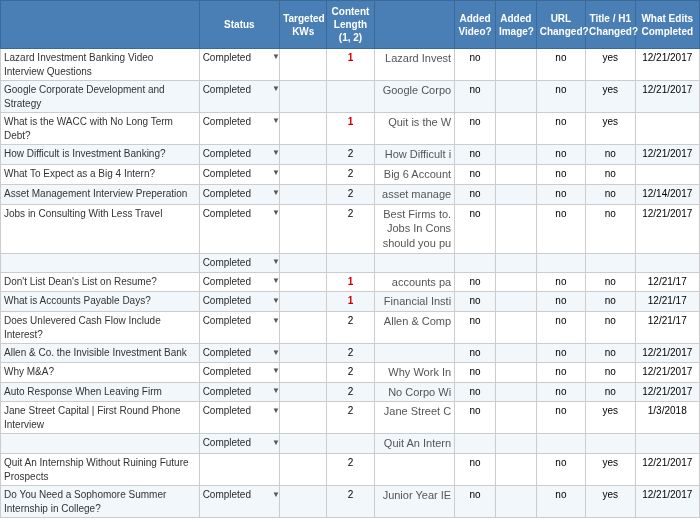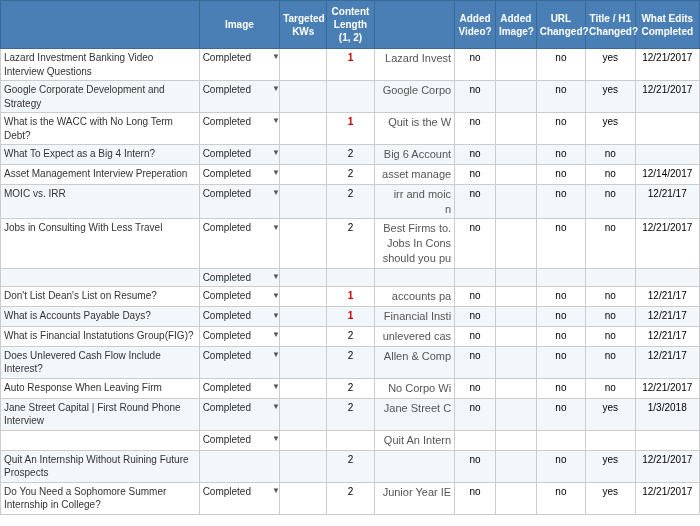--- a/index.html
+++ b/index.html
@@ -108,21 +108,21 @@
       <col class="col-w-content">
       <col class="col-w-video">
       <col class="col-w-image">
       <col class="col-w-url">
       <col class="col-w-titlech">
       <col class="col-w-date">
     </colgroup>
     <thead>
       <tr>
         <th class="col-title"></th>
-        <th>Image</th>
+        <th>Status</th>
         <th>Targeted KWs</th>
         <th>Content Length (1, 2)</th>
         <th></th>
         <th>Added Video?</th>
         <th>Added Image?</th>
         <th>URL Changed?</th>
         <th>Title / H1 Changed?</th>
         <th>What Edits Completed</th>
       </tr>
     </thead>
@@ -172,20 +172,37 @@
           <td class="col-kws col-w-kws"></td>
           <td class="col-length col-w-length highlight">1</td>
           <td class="col-content col-w-content">Quit is the W</td>
           <td class="col-video col-w-video">no</td>
           <td class="col-image col-w-image"></td>
           <td class="col-url col-w-url">no</td>
           <td class="col-title-changed col-w-titlech">yes</td>
           <td class="col-date col-w-date"></td>
         </tr>
         <tr>
+          <td class="col-title col-w-title">How Difficult is Investment Banking?</td>
+          <td class="col-status col-w-status">
+            <div class="status-cell">
+              <span class="status-text">Completed</span>
+              <span class="dropdown-arrow">▼</span>
+            </div>
+          </td>
+          <td class="col-kws col-w-kws"></td>
+          <td class="col-length col-w-length">2</td>
+          <td class="col-content col-w-content">How Difficult i</td>
+          <td class="col-video col-w-video">no</td>
+          <td class="col-image col-w-image"></td>
+          <td class="col-url col-w-url">no</td>
+          <td class="col-title-changed col-w-titlech">no</td>
+          <td class="col-date col-w-date">12/21/2017</td>
+        </tr>
+        <tr>
           <td class="col-title col-w-title">What To Expect as a Big 4 Intern?</td>
           <td class="col-status col-w-status">
             <div class="status-cell">
               <span class="status-text">Completed</span>
               <span class="dropdown-arrow">▼</span>
             </div>
           </td>
           <td class="col-kws col-w-kws"></td>
           <td class="col-length col-w-length">2</td>
           <td class="col-content col-w-content">Big 6 Account</td>
@@ -204,37 +221,20 @@
             </div>
           </td>
           <td class="col-kws col-w-kws"></td>
           <td class="col-length col-w-length">2</td>
           <td class="col-content col-w-content">asset manage</td>
           <td class="col-video col-w-video">no</td>
           <td class="col-image col-w-image"></td>
           <td class="col-url col-w-url">no</td>
           <td class="col-title-changed col-w-titlech">no</td>
           <td class="col-date col-w-date">12/14/2017</td>
-        </tr>
-        <tr>
-          <td class="col-title col-w-title">MOIC vs. IRR</td>
-          <td class="col-status col-w-status">
-            <div class="status-cell">
-              <span class="status-text">Completed</span>
-              <span class="dropdown-arrow">▼</span>
-            </div>
-          </td>
-          <td class="col-kws col-w-kws"></td>
-          <td class="col-length col-w-length">2</td>
-          <td class="col-content col-w-content">irr and moic<br>n</td>
-          <td class="col-video col-w-video">no</td>
-          <td class="col-image col-w-image"></td>
-          <td class="col-url col-w-url">no</td>
-          <td class="col-title-changed col-w-titlech">no</td>
-          <td class="col-date col-w-date">12/21/17</td>
         </tr>
         <tr>
           <td class="col-title col-w-title">Jobs in Consulting With Less Travel</td>
           <td class="col-status col-w-status">
             <div class="status-cell">
               <span class="status-text">Completed</span>
               <span class="dropdown-arrow">▼</span>
             </div>
           </td>
           <td class="col-kws col-w-kws"></td>
@@ -291,52 +291,69 @@
           <td class="col-kws col-w-kws"></td>
           <td class="col-length col-w-length highlight">1</td>
           <td class="col-content col-w-content">Financial Insti</td>
           <td class="col-video col-w-video">no</td>
           <td class="col-image col-w-image"></td>
           <td class="col-url col-w-url">no</td>
           <td class="col-title-changed col-w-titlech">no</td>
           <td class="col-date col-w-date">12/21/17</td>
         </tr>
         <tr>
-          <td class="col-title col-w-title">What is Financial Instatutions Group(FIG)?</td>
-          <td class="col-status col-w-status">
-            <div class="status-cell">
-              <span class="status-text">Completed</span>
-              <span class="dropdown-arrow">▼</span>
-            </div>
-          </td>
-          <td class="col-kws col-w-kws"></td>
-          <td class="col-length col-w-length">2</td>
-          <td class="col-content col-w-content">unlevered cas</td>
+          <td class="col-title col-w-title">Does Unlevered Cash Flow Include Interest?</td>
+          <td class="col-status col-w-status">
+            <div class="status-cell">
+              <span class="status-text">Completed</span>
+              <span class="dropdown-arrow">▼</span>
+            </div>
+          </td>
+          <td class="col-kws col-w-kws"></td>
+          <td class="col-length col-w-length">2</td>
+          <td class="col-content col-w-content">Allen &amp; Comp</td>
           <td class="col-video col-w-video">no</td>
           <td class="col-image col-w-image"></td>
           <td class="col-url col-w-url">no</td>
           <td class="col-title-changed col-w-titlech">no</td>
           <td class="col-date col-w-date">12/21/17</td>
         </tr>
         <tr>
-          <td class="col-title col-w-title">Does Unlevered Cash Flow Include Interest?</td>
-          <td class="col-status col-w-status">
-            <div class="status-cell">
-              <span class="status-text">Completed</span>
-              <span class="dropdown-arrow">▼</span>
-            </div>
-          </td>
-          <td class="col-kws col-w-kws"></td>
-          <td class="col-length col-w-length">2</td>
-          <td class="col-content col-w-content">Allen &amp; Comp</td>
-          <td class="col-video col-w-video">no</td>
-          <td class="col-image col-w-image"></td>
-          <td class="col-url col-w-url">no</td>
-          <td class="col-title-changed col-w-titlech">no</td>
-          <td class="col-date col-w-date">12/21/17</td>
+          <td class="col-title col-w-title">Allen &amp; Co. the Invisible Investment Bank</td>
+          <td class="col-status col-w-status">
+            <div class="status-cell">
+              <span class="status-text">Completed</span>
+              <span class="dropdown-arrow">▼</span>
+            </div>
+          </td>
+          <td class="col-kws col-w-kws"></td>
+          <td class="col-length col-w-length">2</td>
+          <td class="col-content col-w-content"></td>
+          <td class="col-video col-w-video">no</td>
+          <td class="col-image col-w-image"></td>
+          <td class="col-url col-w-url">no</td>
+          <td class="col-title-changed col-w-titlech">no</td>
+          <td class="col-date col-w-date">12/21/2017</td>
+        </tr>
+        <tr>
+          <td class="col-title col-w-title">Why M&amp;A?</td>
+          <td class="col-status col-w-status">
+            <div class="status-cell">
+              <span class="status-text">Completed</span>
+              <span class="dropdown-arrow">▼</span>
+            </div>
+          </td>
+          <td class="col-kws col-w-kws"></td>
+          <td class="col-length col-w-length">2</td>
+          <td class="col-content col-w-content">Why Work In</td>
+          <td class="col-video col-w-video">no</td>
+          <td class="col-image col-w-image"></td>
+          <td class="col-url col-w-url">no</td>
+          <td class="col-title-changed col-w-titlech">no</td>
+          <td class="col-date col-w-date">12/21/2017</td>
         </tr>
         <tr>
           <td class="col-title col-w-title">Auto Response When Leaving Firm</td>
           <td class="col-status col-w-status">
             <div class="status-cell">
               <span class="status-text">Completed</span>
               <span class="dropdown-arrow">▼</span>
             </div>
           </td>
           <td class="col-kws col-w-kws"></td>

